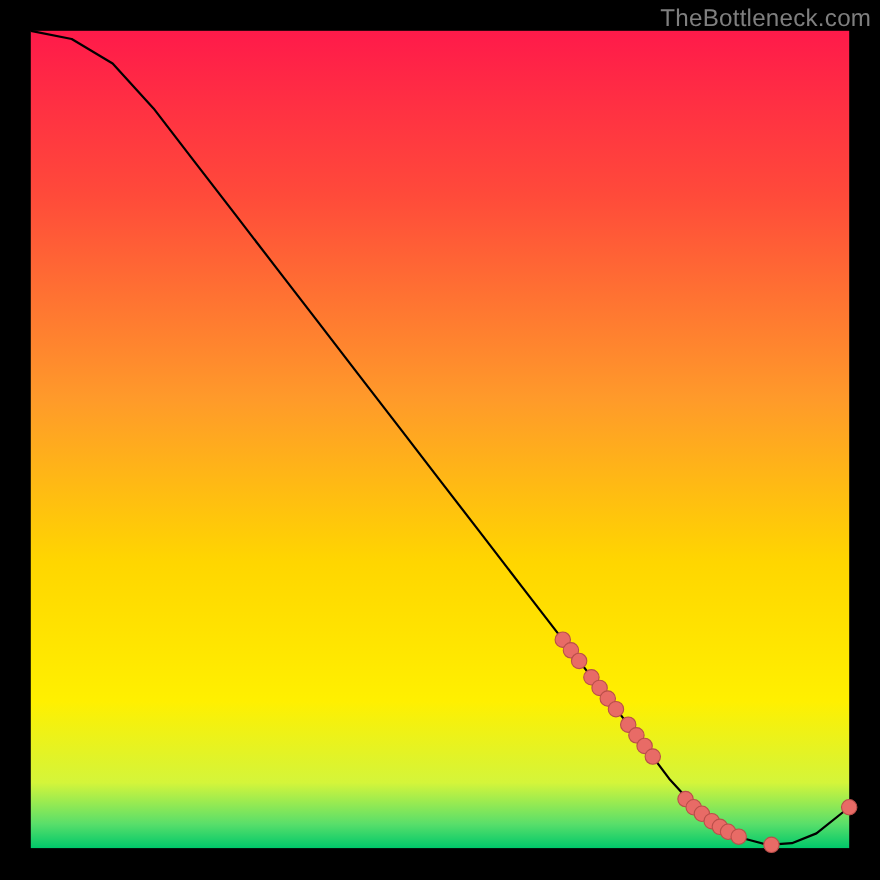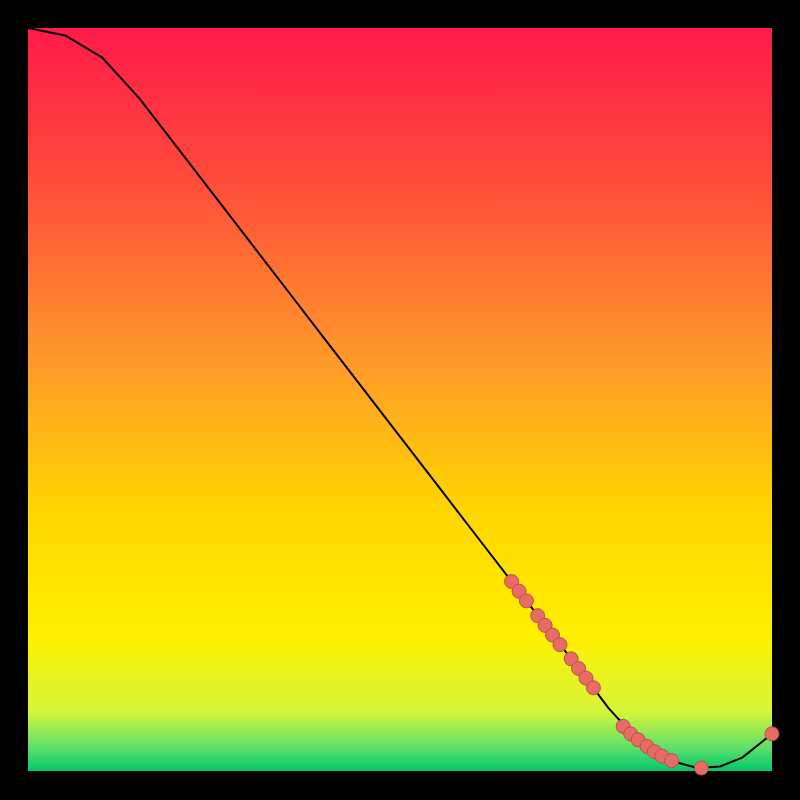--- a/index.html
+++ b/index.html
@@ -26,20 +26,21 @@
     user-select: none;
   }
   svg {
     display: block;
   }
 </style>
 </head>
 <body>
 
 <div class="wrap">
+  <div class="watermark">TheBottleneck.com</div>
   <svg id="chart-svg" width="800" height="800" viewBox="0 0 800 800">
       <defs>
         <linearGradient id="bg-grad" x1="0" y1="0" x2="0" y2="1">
           <stop offset="0%" stop-color="#ff1a4a"></stop>
           <stop offset="20%" stop-color="#ff4a3a"></stop>
           <stop offset="45%" stop-color="#ff9a2a"></stop>
           <stop offset="65%" stop-color="#ffd600"></stop>
           <stop offset="82%" stop-color="#fff000"></stop>
           <stop offset="92%" stop-color="#d4f53a"></stop>
           <stop offset="97%" stop-color="#5adf6a"></stop>

